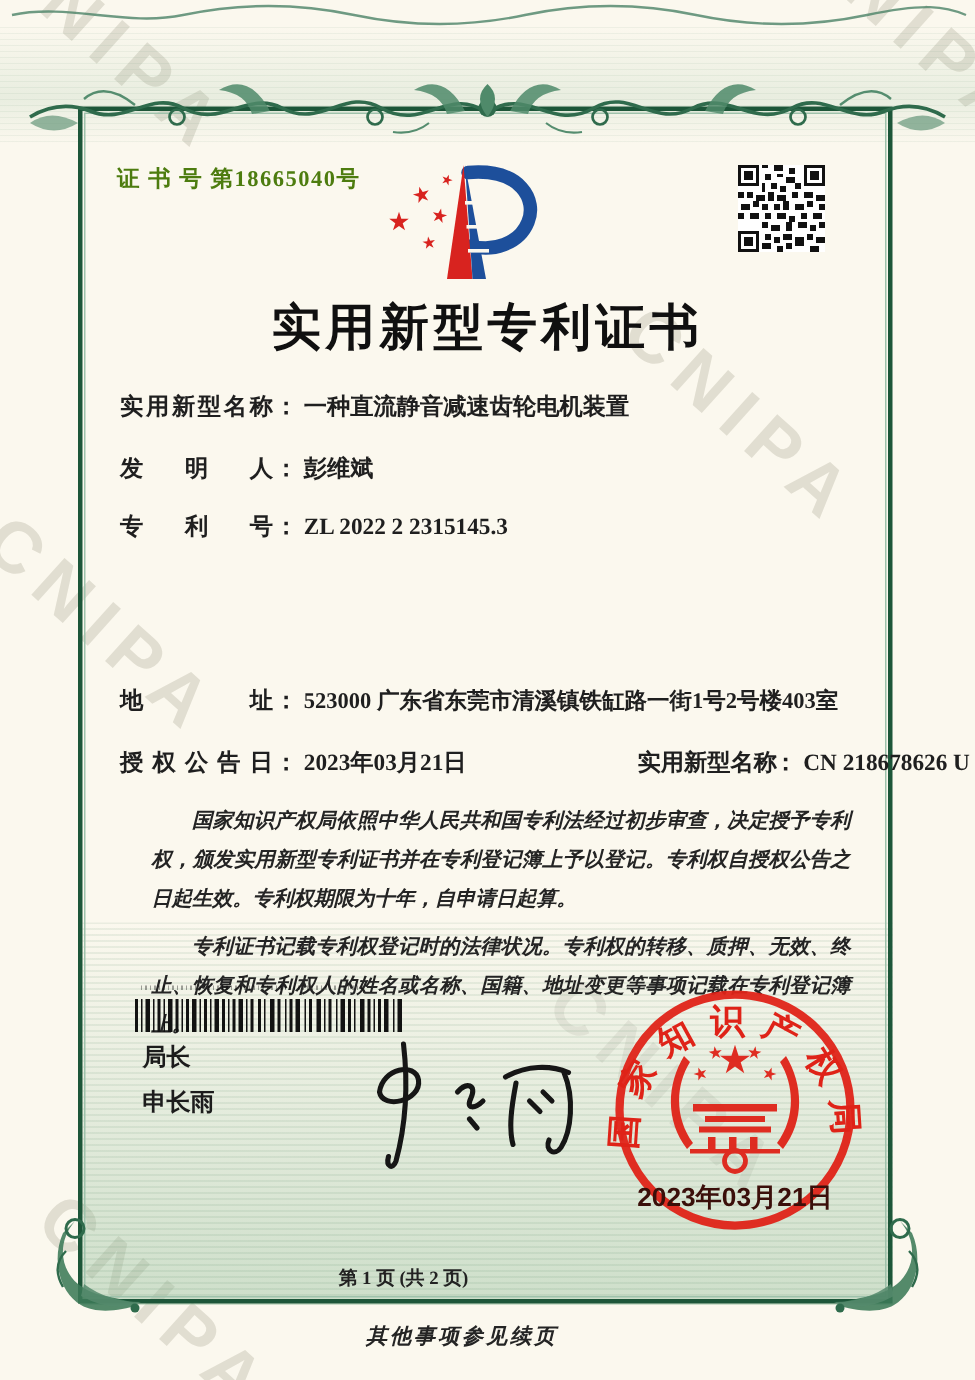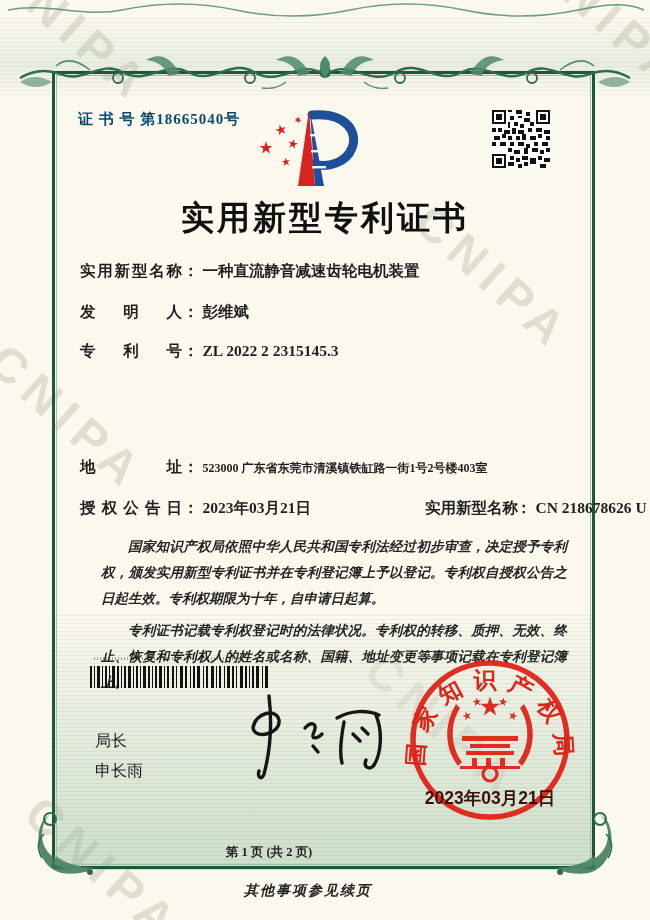--- a/index.html
+++ b/index.html
@@ -35,21 +35,21 @@
     border:3px solid #1d5639;box-sizing:border-box;
   }
   .frame .inner{
     position:absolute;inset:1px;border:1px solid #9ec2ab;
   }
   
   .orn{position:absolute;pointer-events:none;}
   
   .cert-no{
     position:absolute;left:78px;top:110px;font-size:15px;font-weight:600;
-    letter-spacing:1px;color:#0c4a6e;
+    letter-spacing:1px;color:#4d7c0f;
   }
   .qr{position:absolute;left:492px;top:110px;width:58px;height:58px;}
   .logo{position:absolute;left:252px;top:106px;width:116px;height:86px;}
   .title{
     position:absolute;left:0;top:196px;width:650px;text-align:center;
     font-size:33px;font-weight:700;letter-spacing:3px;color:#101010;
   }
   
   .frow{position:absolute;left:80px;height:22px;font-size:15.5px;font-weight:600;color:#1f1f1f;white-space:nowrap;}
   .f-label{display:inline-block;width:102px;text-align:justify;text-align-last:justify;vertical-align:top;}
@@ -64,23 +64,23 @@
     font-weight:500;
   }
   .paras p{margin:0 0 6px 16px;text-indent:2em;font-weight:bold;}
   
   .barcode{position:absolute;left:90px;top:666px;width:178px;height:22px;}
   .barcode-pre{
     position:absolute;left:94px;top:657px;width:150px;height:3px;opacity:.35;
     background:repeating-linear-gradient(90deg,#000 0 1px,transparent 1px 3px);
   }
   .officer{
-    position:absolute;left:95px;top:726px;
+    position:absolute;left:95px;top:691px;
     font-family:"Liberation Sans","DejaVu Sans",sans-serif;
-    font-size:16px;font-weight:400;color:#1c1c1c;line-height:1.9;
+    font-size:16px;font-weight:700;color:#1c1c1c;line-height:1.9;
   }
   .signature{position:absolute;left:225px;top:688px;width:175px;height:95px;}
   .seal{position:absolute;left:400px;top:652px;width:180px;height:180px;}
   .pagenum{
     position:absolute;left:0;top:844px;width:538px;text-align:center;
     font-size:12.5px;color:#222;font-weight:600;
   }
   .contnote{
     position:absolute;left:0;top:882px;width:616px;text-align:center;
     font-size:14px;font-style:italic;font-weight:600;color:#242424;letter-spacing:2px;
@@ -235,21 +235,21 @@
   <div class="frow" style="top:261px">
     <span class="f-label">实用新型名称</span><span class="f-colon">：</span><span class="f-value">一种直流静音减速齿轮电机装置</span>
   </div>
   <div class="frow" style="top:302px">
     <span class="f-label">发明人</span><span class="f-colon">：</span><span class="f-value">彭维斌</span>
   </div>
   <div class="frow" style="top:341px">
     <span class="f-label">专利号</span><span class="f-colon">：</span><span class="f-value">ZL 2022 2 2315145.3</span>
   </div>
   <div class="frow" style="top:457px">
-    <span class="f-label">地址</span><span class="f-colon">：</span><span class="f-value" style="font-size:12px">523000 广东省东莞市清溪镇铁缸路一街1号2号楼403室</span>
+    <span class="f-label">地址</span><span class="f-colon">：</span><span class="f-value" style="font-size:15px">523000 广东省东莞市清溪镇铁缸路一街1号2号楼403室</span>
   </div>
   <div class="frow" style="top:498px;left:80px;width:510px">
     <span class="f-label">授权公告日</span><span class="f-colon">：</span><span class="f-value">2023年03月21日</span>
     <span class="frow-right">
       <span class="f-label-r">实用新型名称</span><span class="f-colon">：</span><span class="f-value">CN 218678626 U</span>
     </span>
   </div>
 
   <div class="paras">
     <p>国家知识产权局依照中华人民共和国专利法经过初步审查，决定授予专利权，颁发实用新型专利证书并在专利登记簿上予以登记。专利权自授权公告之日起生效。专利权期限为十年，自申请日起算。</p>

